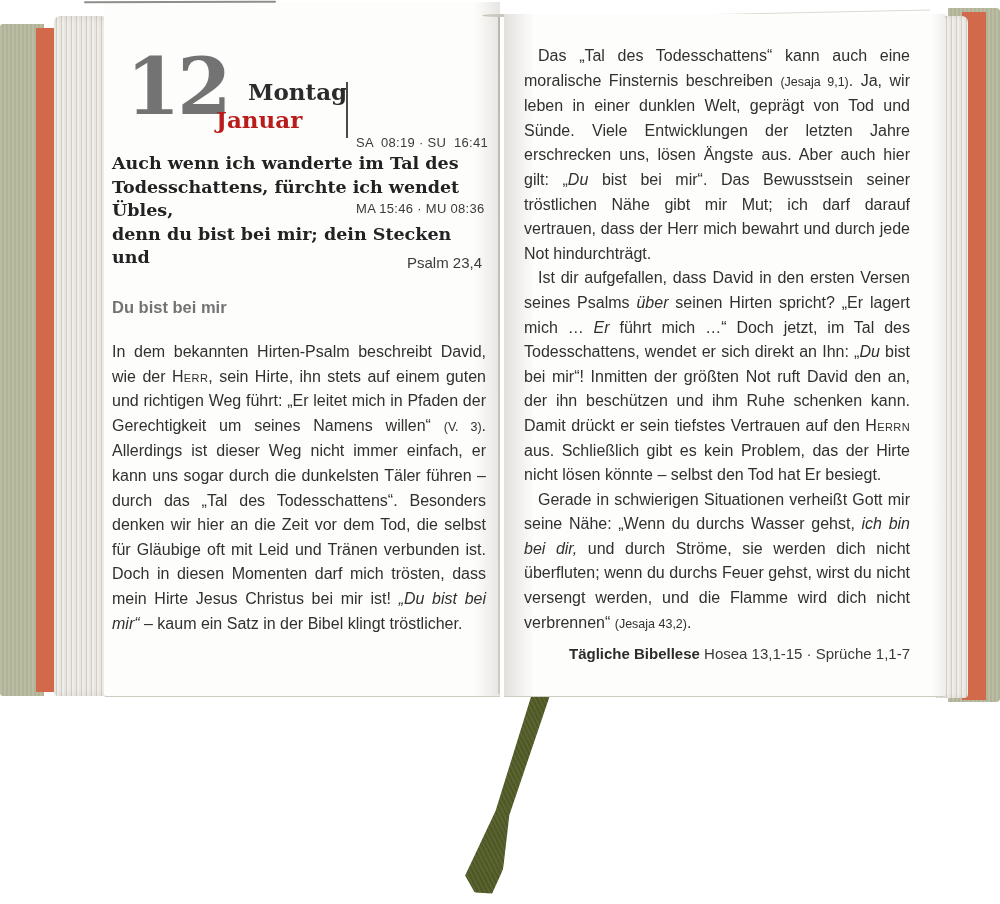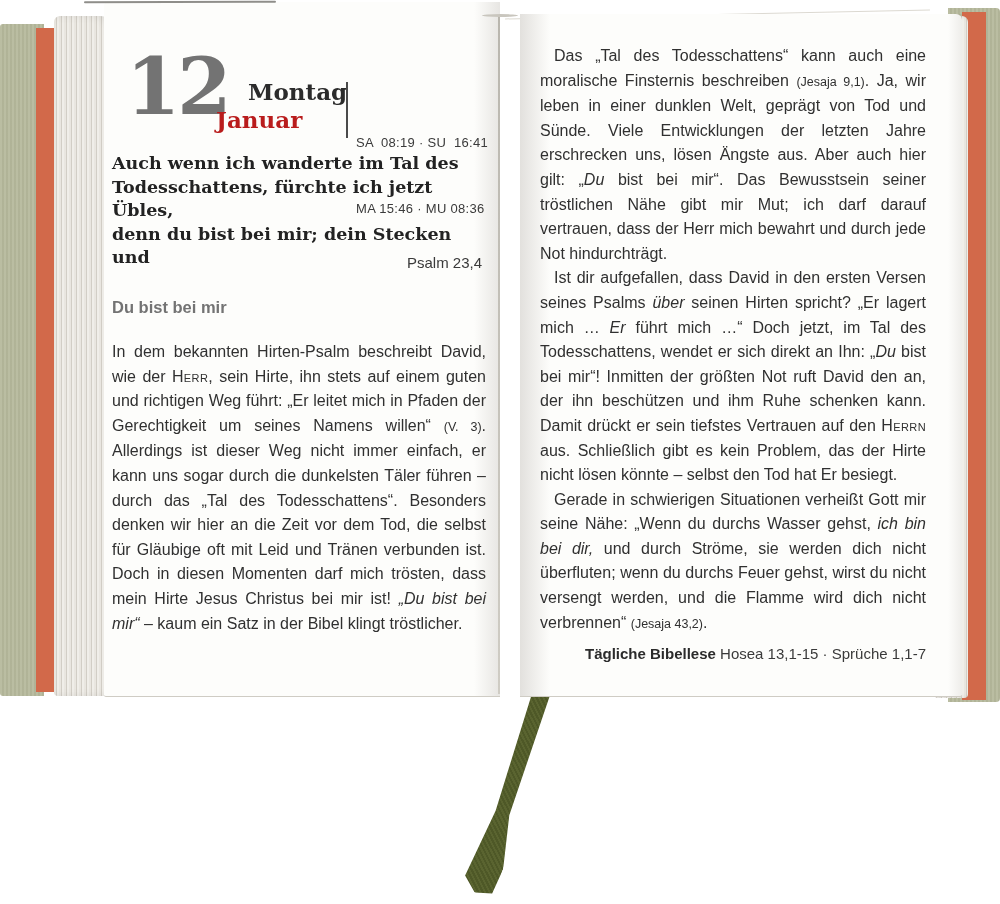--- a/index.html
+++ b/index.html
@@ -20,21 +20,21 @@
   .page-edges-left{left:54px;top:16px;width:60px;height:680px;border-radius:6px 14px 4px 4px;
       box-shadow:inset -6px 0 8px rgba(0,0,0,0.08);}
   .page-edges-right{left:934px;top:16px;width:34px;height:682px;border-radius:10px 6px 4px 4px;
       box-shadow:inset 4px 0 6px rgba(0,0,0,0.07);}
 
   .page{position:absolute;background:#fdfdfb;}
   .left-page{left:104px;top:2px;width:396px;height:694px;border-bottom:1px solid #cfccc4;
       border-radius:4px 0 0 2px;}
   .left-page::after{content:'';position:absolute;right:0;top:0;bottom:0;width:26px;
       background:linear-gradient(to right,rgba(0,0,0,0),rgba(105,95,85,0.15));}
-  .right-page{left:520px;top:14px;width:442px;height:682px;border-bottom:1px solid #cfccc4;
+  .right-page{left:504px;top:14px;width:442px;height:682px;border-bottom:1px solid #cfccc4;
       border-radius:0 6px 2px 0;}
   .right-page::before{content:'';position:absolute;left:0;top:0;bottom:0;width:30px;
       background:linear-gradient(to right,rgba(105,95,85,0.18),rgba(0,0,0,0));}
   .right-page::after{content:'';position:absolute;right:0;top:0;bottom:0;width:14px;
       background:linear-gradient(to left,rgba(105,95,85,0.10),rgba(0,0,0,0));}
 
   .spine-line{position:absolute;left:498px;top:16px;width:2px;height:678px;
       background:linear-gradient(#b9b6ae,#cfccc4);}
   .spine-top-cap{position:absolute;left:482px;top:14px;width:36px;height:3px;background:#c9c6be;border-radius:50%;}
   .top-edge-left{position:absolute;left:84px;top:1px;width:192px;height:2px;background:#8f8e8a;
@@ -97,21 +97,21 @@
     <div class="weekday">Montag</div>
     <div class="month">Januar</div>
     <div class="times-divider"></div>
     <div class="sun-times">
       <div>SA  08:19 · SU  16:41</div>
       <div>MA 15:46 · MU 08:36</div>
     </div>
 
     <div class="verse">
       <div>Auch wenn ich wanderte im Tal des</div>
-      <div>Todesschattens, fürchte ich jetzt Übles,</div>
+      <div>Todesschattens, fürchte ich wendet Übles,</div>
       <div>denn du bist bei mir; dein Stecken und</div>
     </div>
     <div class="verse-ref">Psalm 23,4</div>
 
     <div class="heading">Du bist bei mir</div>
     <div class="lp-body"><span>In dem bekannten Hirten-Psalm beschreibt David, wie der </span><span class="seg-sc">Herr</span><span>, sein Hirte, ihn stets auf einem guten und richtigen Weg führt: „Er leitet mich in Pfaden der Gerechtigkeit um seines Namens willen“ </span><span class="seg-small">(V. 3)</span><span>. Allerdings ist dieser Weg nicht immer einfach, er kann uns sogar durch die dunkelsten Täler führen – durch das „Tal des Todesschattens“. Besonders denken wir hier an die Zeit vor dem Tod, die selbst für Gläubige oft mit Leid und Tränen verbunden ist. Doch in diesen Momenten darf mich trösten, dass mein Hirte Jesus Christus bei mir ist! </span><span class="seg-i">„Du bist bei mir“</span><span> – kaum ein Satz in der Bibel klingt tröstlicher.</span></div>
   </div>
 
   <div class="spine-line"></div>
   <div class="spine-top-cap"></div>

